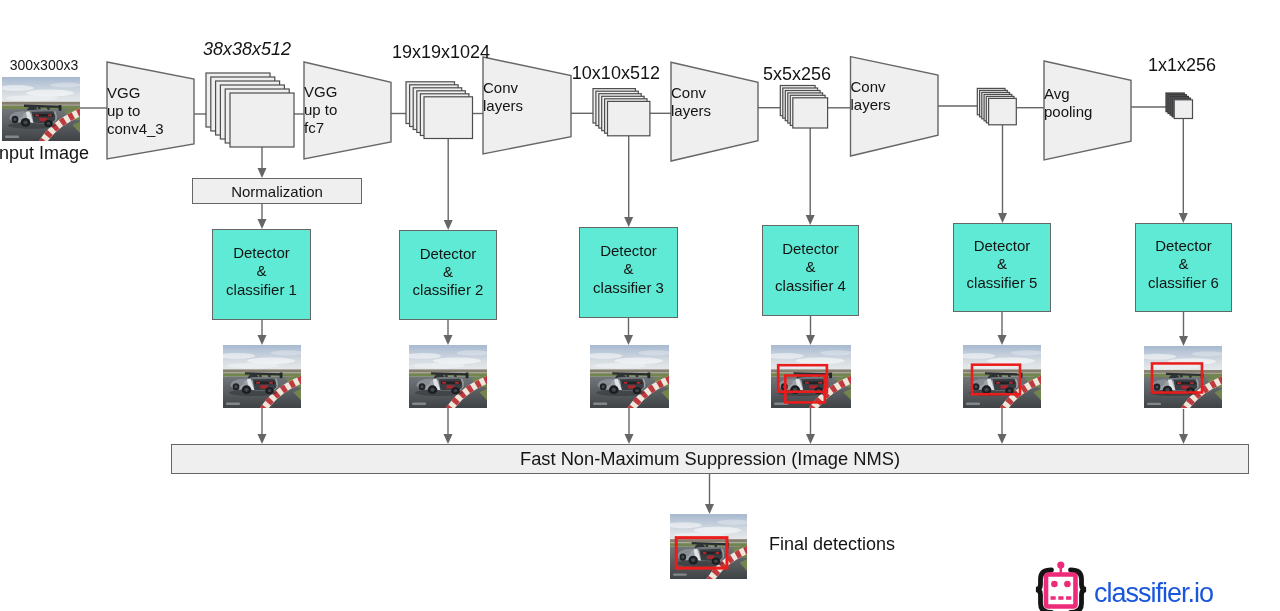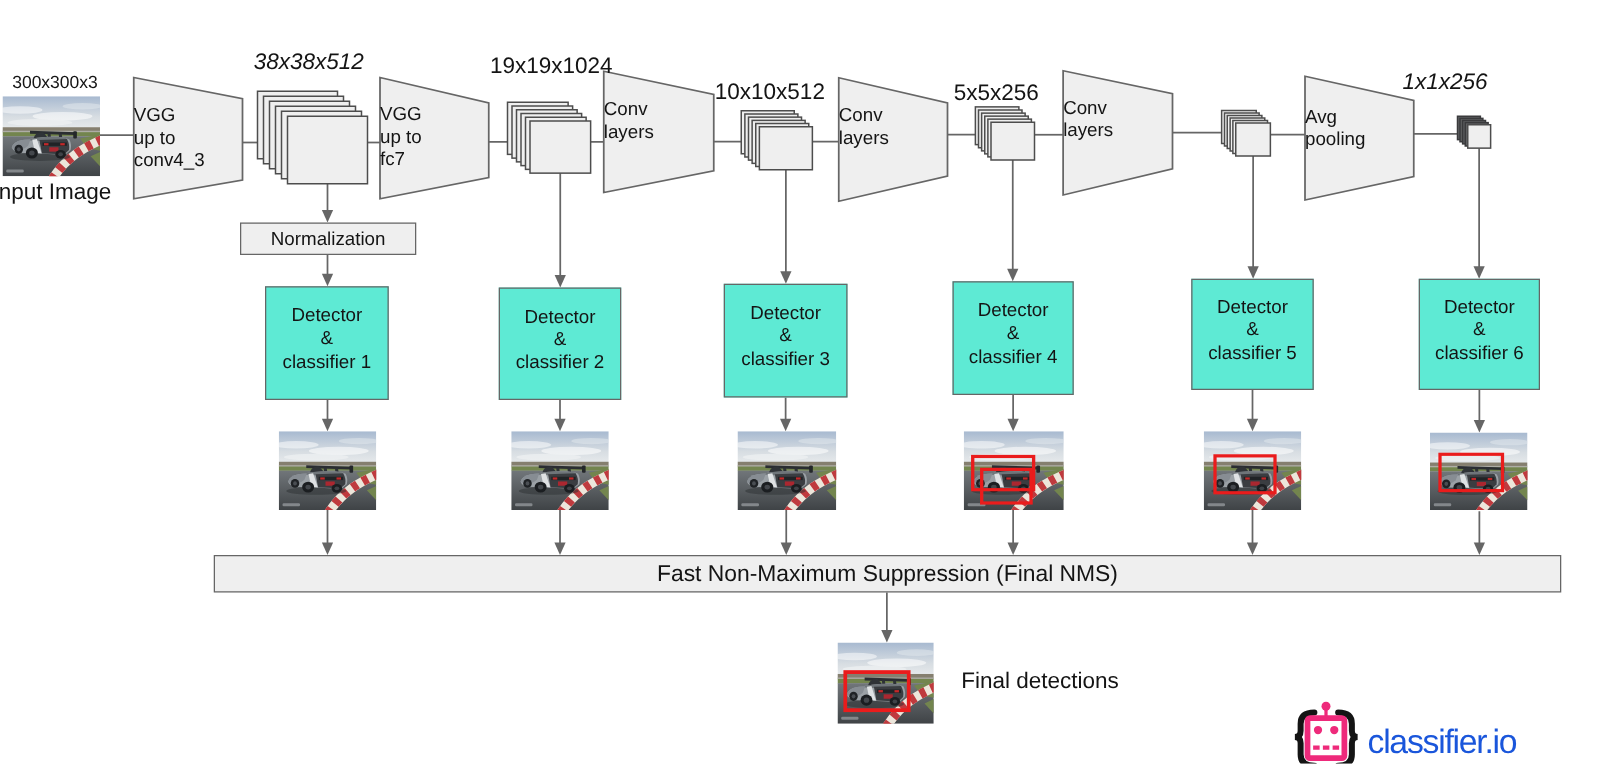--- a/index.html
+++ b/index.html
@@ -13,21 +13,21 @@
   .conn { stroke:#666666; stroke-width:1.4; fill:none; }
   .ahead { fill:#666666; stroke:none; }
   .trap-label { position:absolute; font-size:15px; line-height:18px; text-align:left;
                  white-space:pre-line; color:#141414; }
   .dim-label { position:absolute; width:160px; text-align:center; font-size:18px;
                 line-height:22px; color:#141414; }
   .det-box { position:absolute; background:#5eead4; border:1.4px solid #666666;
               display:flex; align-items:center; justify-content:center; }
   .det-text { font-size:15px; line-height:18.3px; text-align:center; white-space:pre-line;
                transform:translateY(-3px); color:#141414; }
-  #normalization-box { position:absolute; left:192px; top:178px; width:141px; height:26px;
+  #normalization-box { position:absolute; left:192px; top:178px; width:170px; height:26px;
               background:#efefef; border:1.3px solid #666666; display:flex;
               align-items:center; justify-content:center; font-size:15px; color:#141414; }
   #nms-bar { position:absolute; left:171px; top:444px; width:1078px; height:29.5px;
               background:#efefef; border:1.2px solid #666666; display:flex;
               align-items:center; justify-content:center; font-size:18.3px; color:#141414; }
   #input-dim-label { position:absolute; left:-26px; top:57px; width:140px; text-align:center;
               font-size:14px; line-height:17px; color:#141414; }
   #input-caption { position:absolute; left:-6px; top:142px; font-size:18px; line-height:22px;
               color:#141414; }
   #final-label { position:absolute; left:769px; top:533px; font-size:18px; line-height:22px;
@@ -259,21 +259,21 @@
 layers</div>
 <div class="trap-label" style="left:850.5px;top:77.9px;width:87.5px;">Conv
 layers</div>
 <div class="trap-label" style="left:1044px;top:84.9px;width:110px;">Avg
 pooling</div>
 
 <div class="dim-label" style="left:167px;top:37.9px;font-style:italic;">38x38x512</div>
 <div class="dim-label" style="left:361px;top:40.8px;">19x19x1024</div>
 <div class="dim-label" style="left:535.9px;top:26px;margin-top:36px;">10x10x512</div>
 <div class="dim-label" style="left:717px;top:63px;">5x5x256</div>
-<div class="dim-label" style="left:1076px;top:54.3px;font-style:italic;">1x1x256</div>
+<div class="dim-label" style="left:1102px;top:54.3px;">1x1x256</div>
 
   <div id="normalization-box">
     <span>Normalization</span>
   </div>
 
 <div class="det-box" style="left:212px;top:229px;width:99px;height:91px;">
       <div class="det-text">Detector
 &amp;
 classifier 1</div>
     </div>
@@ -343,21 +343,21 @@
       </svg>
     </div>
 <div class="car-img" style="left:670px;top:514px;width:77px;height:65px;">
       <svg width="100%" height="100%" viewBox="0 0 78 64" preserveAspectRatio="none">
         <use href="#carpic"></use>
         <rect x="6.3" y="23.3" width="51.4" height="30" fill="none" stroke="#ea1c1c" stroke-width="3.0"></rect>
       </svg>
     </div>
 
   <div id="nms-bar">
-    <span>Fast Non-Maximum Suppression (Final NMS)</span>
+    <span>Fast Non-Maximum Suppression (Image NMS)</span>
   </div>
 
   <div id="final-label">Final detections</div>
 
   <div id="logo">
     <svg width="62" height="56" viewBox="0 0 62 56">
       <path d="M 21.5,14 q -11,0 -11,9 l 0,5.5 q 0,5 -4.6,5 q 4.6,0 4.6,5 l 0,9 q 0,9 11,9" fill="none" stroke="#141414" stroke-width="4.8" stroke-linecap="round"></path>
       <path d="M 40.5,14 q 11,0 11,9 l 0,5.5 q 0,5 4.6,5 q -4.6,0 -4.6,5 l 0,9 q 0,9 -11,9" fill="none" stroke="#141414" stroke-width="4.8" stroke-linecap="round"></path>
       <circle cx="30.8" cy="9" r="3.6" fill="#ee2a7b"></circle>
       <line x1="30.8" y1="11" x2="30.8" y2="18.5" stroke="#ee2a7b" stroke-width="2.6"></line>

